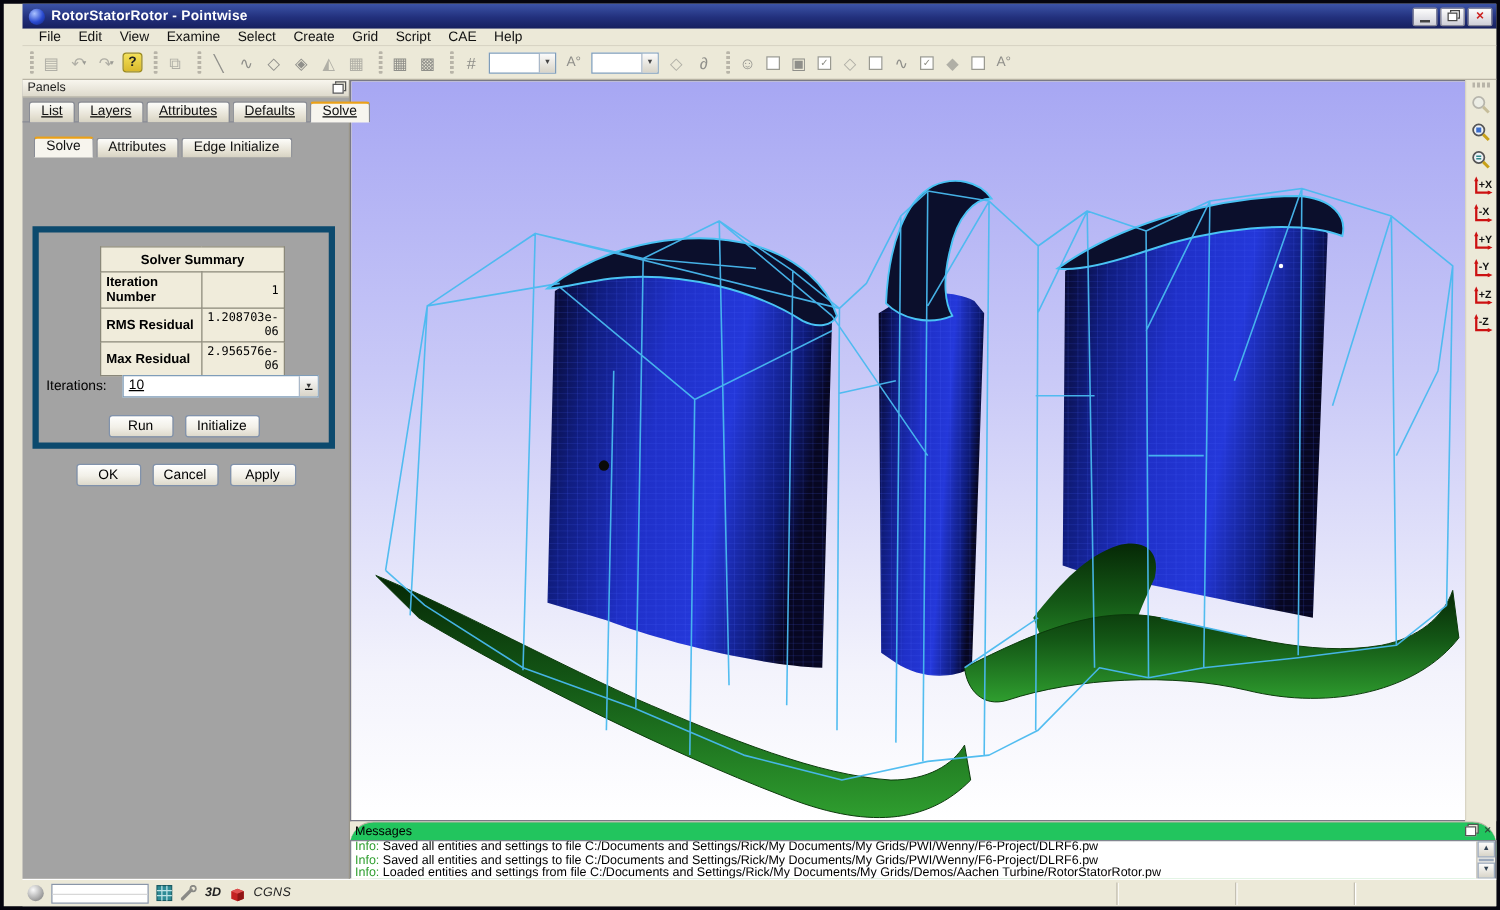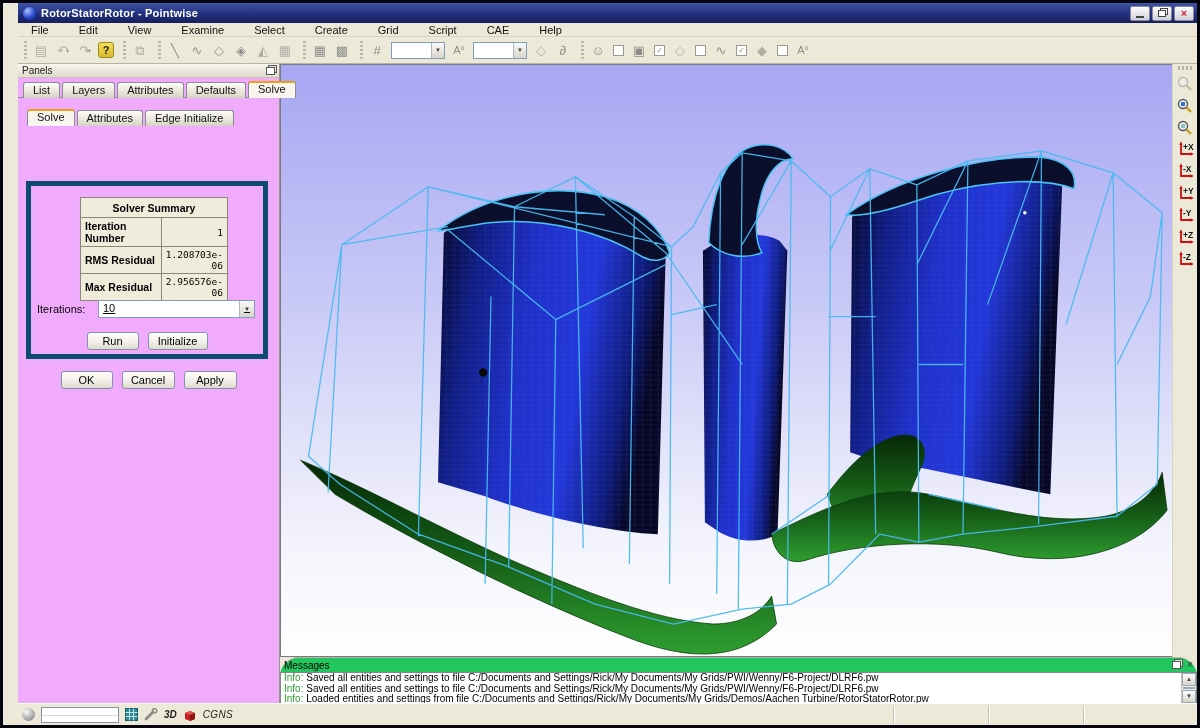--- a/index.html
+++ b/index.html
@@ -10,21 +10,21 @@
   .titlebar { height:20px; background:linear-gradient(180deg,#3c54a8 0%,#22307c 55%,#161f5e 100%); display:flex; align-items:center; padding:0 3px 0 5px; flex:0 0 auto; }
   .app-icon { width:13px; height:13px; border-radius:50%; background:radial-gradient(circle at 35% 30%, #aac2ff, #2a4ad0 55%, #0e2272); margin-right:5px; flex:0 0 auto; }
   .title-text { color:#fff; font-size:11px; font-weight:bold; letter-spacing:.2px; flex:1; white-space:nowrap; overflow:hidden; }
   .winbtns { display:flex; gap:2px; }
   .winbtn { width:20px; height:15px; border:1px solid #8a8a9a; border-radius:2px; background:linear-gradient(#fdfdfd,#cfcfd8); display:flex; align-items:center; justify-content:center; font-size:9px; color:#333; cursor:default; }
   .winbtn .minbar { width:8px; height:2px; background:#444; margin-top:7px; }
   .winbtn .restbox { width:8px; height:7px; border:1px solid #444; background:#fff; box-shadow:2px -2px 0 -1px #fff, 2px -2px 0 0 #444; }
   .winbtn.close { color:#c22; font-weight:bold; font-size:11px; }
 
   
-  .menubar { height:14px; background:#ece9d8; border-bottom:1px solid #d8d4c4; display:flex; align-items:center; padding-left:6px; gap:16px; flex:0 0 auto; }
+  .menubar { height:14px; background:#ece9d8; border-bottom:1px solid #d8d4c4; display:flex; align-items:center; padding-left:6px; gap:0; flex:0 0 auto; }
   .menu-item { font-size:11px; padding:0 7px; color:#111; }
 
   
   .toolbar { height:27px; background:#ece9d8; border-bottom:1px solid #b8b4a4; display:flex; align-items:center; padding:1px 2px; flex:0 0 auto; }
   .tgroup { display:flex; align-items:center; height:24px; padding:0 3px; }
   .grip { width:3px; height:18px; margin:0 3px 0 1px; background:repeating-linear-gradient(180deg,#b8b4a8 0 2px,transparent 2px 4px); border-radius:1px; }
   .tbtn { width:22px; height:22px; display:flex; align-items:center; justify-content:center; border:1px solid transparent; border-radius:2px; position:relative; }
   .tbtn .glyph { font-size:13px; color:#8f8f8a; line-height:1; }
   .tbtn.dim .glyph { color:#b0afa6; }
   .tbtn.help { width:20px; }
@@ -32,25 +32,25 @@
   .ddarrow { font-size:6px; color:#9a9a94; margin-left:-2px; }
   .tcombo { display:flex; width:54px; height:17px; border:1px solid #7f9db9; background:#fff; margin:0 3px; }
   .tcombo .val { flex:1; }
   .tcombo .dd { width:13px; border-left:1px solid #aab8c8; background:linear-gradient(#fbfbfb,#d8d4c8); font-size:6px; color:#444; text-align:center; line-height:15px; }
   .tcheck { width:11px; height:11px; border:1px solid #9a9a90; background:#fff; margin:0 4px; font-size:8px; line-height:9px; text-align:center; color:#8c8c84; }
 
   
   .content { flex:1; display:flex; min-height:0; }
 
   
-  .left-panel { width:262px; flex:0 0 auto; background:#f0abfc; border-right:1px solid #9a968a; position:relative; }
+  .left-panel { width:262px; flex:0 0 auto; background:#a3a3a3; border-right:1px solid #9a968a; position:relative; }
   .panel-header { height:14px; background:linear-gradient(#f8f6ee,#dedacc); border-bottom:1px solid #c8c4b4; display:flex; align-items:center; padding:0 4px; }
   .panel-header .ph-title { font-size:10px; color:#222; flex:1; }
   .float-icon { width:9px; height:8px; border:1px solid #555; background:#fff; box-shadow:2px -2px 0 -1px #ece9d8, 2px -2px 0 0 #555; }
-  .tabs-row { display:flex; align-items:flex-end; padding:3px 0 0 5px; border-bottom:1px solid #898c95; height:20px; gap:2px; }
+  .tabs-row { display:flex; padding:3px 0 0 5px; border-bottom:1px solid #898c95; height:20px; gap:2px;text-decoration:underline; }
   .tab { border:1px solid #898c95; border-bottom:none; border-radius:3px 3px 0 0; background:linear-gradient(#fdfdfa,#e4e0d2 70%,#d6d2c2); font-size:11px; color:#111; padding:1px 9px 2px; margin-bottom:-1px; }
   .tab.active { background:#f7f5ee; border-top:2px solid #eba117; padding-top:0; padding-bottom:3px; z-index:2; }
   .subtabs-row { display:flex; align-items:flex-end; padding:7px 0 0 9px; height:27px; gap:2px; }
   .groupbox { position:absolute; left:8px; right:11px; top:117px; height:178px; border:5px solid #0c4a6e; }
   .solver-table { position:absolute; left:49px; top:11px; width:148px; border:1px solid #8a887a; border-collapse:collapse; background:#f0ecdb; }
   .solver-table td,.solver-table th { border:1px solid #8a887a; font-size:10.5px; padding:2px 4px; }
   .solver-table th { font-weight:bold; text-align:center; height:20px; }
   .solver-table td.lbl { font-weight:bold; width:82px; }
   .solver-table td.val { font-family:"DejaVu Sans Mono","Liberation Mono",monospace; font-size:9.5px; text-align:right; width:66px; }
   .iter-row { position:absolute; left:6px; top:114px; right:8px; display:flex; align-items:center; }

